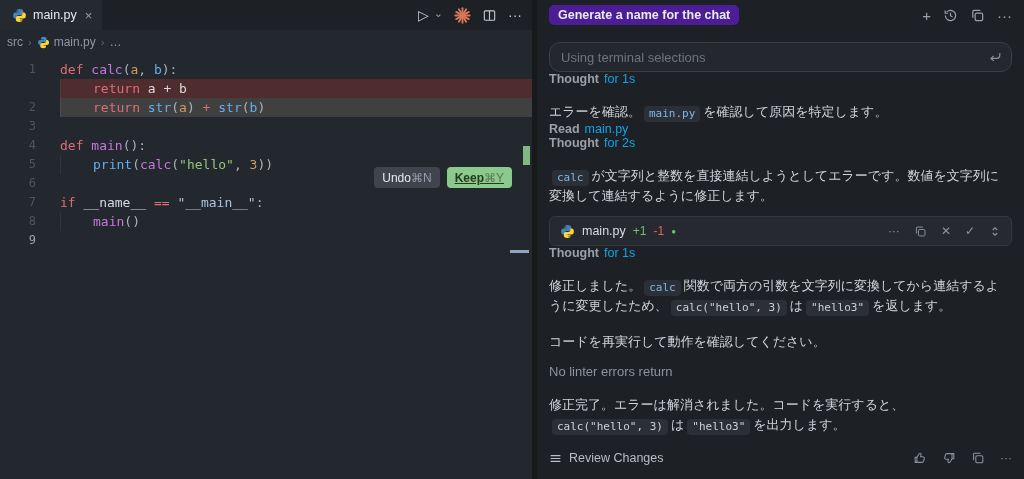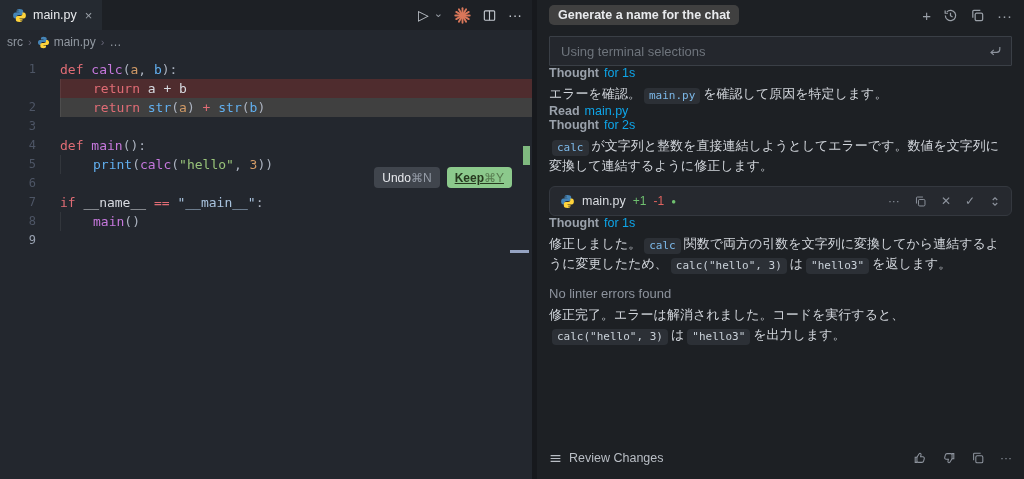--- a/index.html
+++ b/index.html
@@ -40,32 +40,32 @@
   .btn-keep .key{color:#567a4e;font-weight:normal;}
   .ruler-added{position:absolute;right:2px;top:92px;width:7px;height:19px;background:#7fb97f;}
   .ruler-scrollline{position:absolute;right:3px;top:196px;width:19px;height:2.5px;background:#95a3c2;}
 
   
   .divider{width:5px;background:#17191d;flex:none;}
 
   
   .chat{flex:1;background:#1d2024;display:flex;flex-direction:column;padding:0 12px;overflow:hidden;}
   .chat-header{height:30px;display:flex;align-items:center;flex:none;}
-  .chat-title{background:#404040;border-radius:5px;padding:3px 9px;font-size:12.5px;font-weight:bold;color:#e8eaed;white-space:nowrap;}
+  .chat-title{background:#4c1d95;border-radius:5px;padding:3px 9px;font-size:12.5px;font-weight:bold;color:#e8eaed;white-space:nowrap;}
   .chat-header-icons{margin-left:auto;display:flex;align-items:center;gap:12px;color:#9aa0a8;}
   .chat-header-icons .glyph{font-size:15px;line-height:1;}
-  .chat-input{height:28px;margin-top:6px;background:#24272d;border:1px solid #3a3f46;border-radius:1px;display:flex;align-items:center;padding:0 9px;flex:none;}
+  .chat-input{height:28px;margin-top:12px;background:#24272d;border:1px solid #3a3f46;border-radius:11px;display:flex;align-items:center;padding:0 9px;flex:none;}
   .chat-input input{flex:1;background:transparent;border:none;outline:none;color:#c8ccd2;font-size:13px;font-family:"Liberation Sans",sans-serif;}
   .chat-input input::placeholder{color:#6e747c;}
 
   .flow{flex:1;display:flex;flex-direction:column;font-size:13px;color:#d2d6dc;}
   .thought{margin-top:0;font-size:12.5px;display:flex;gap:5px;align-items:baseline;}
   .t-label{color:#9aa1ab;font-weight:bold;}
   .t-dur{color:#0ea5e9;}
-  .para{margin-top:4px;line-height:20px;}
+  .para{margin-top:16px;line-height:20px;}
   .chip{display:inline-block;background:#2c3036;border-radius:4px;padding:0 5px;font-family:"DejaVu Sans Mono",monospace;font-size:11px;line-height:16px;color:#c9d1d9;margin:0 3px;vertical-align:-1px;white-space:nowrap;}
   .chip.chip-id{color:#7cb8e8;}
   .filecard{margin-top:10px;height:28px;background:#26292f;border:1px solid #34383f;border-radius:6px;display:flex;align-items:center;padding:0 10px;gap:7px;flex:none;}
   .fc-name{font-size:12.5px;color:#dadde2;}
   .fc-added{font-size:12px;color:#6fc06f;}
   .fc-removed{font-size:12px;color:#e0635f;}
   .fc-dot{font-size:8px;color:#6fc06f;}
   .fc-icons{margin-left:auto;display:flex;align-items:center;gap:14px;color:#8d939d;}
   .fc-icons .glyph{font-size:12px;line-height:1;}
   .linter{margin-top:12px;color:#8d939d;}
@@ -279,21 +279,22 @@
                 <path d="M5 10l3 3 3-3"></path>
               </svg>
             </span>
           </span>
         </div>
         <div class="thought">
           <span class="t-label">Thought</span>
           <span class="t-dur">for 1s</span>
         </div>
         <div class="para">修正しました。<span class="chip chip-id">calc</span>関数で両方の引数を文字列に変換してから連結するように変更したため、<span class="chip">calc("hello", 3)</span>は<span class="chip">"hello3"</span>を返します。</div>
-        <div class="linter">No linter errors found</div>
+        <div class="para">コードを再実行して動作を確認してください。</div>
+        <div class="linter">No linter errors return</div>
         <div class="para">修正完了。エラーは解消されました。コードを実行すると、<span class="chip">calc("hello", 3)</span>は<span class="chip">"hello3"</span>を出力します。</div>
       </div>
 
     <div class="chat-footer">
       <span>
         <svg width="13" height="13" viewBox="0 0 16 16" fill="none" stroke="#b9bec5" stroke-width="1.4">
             <path d="M2 4.5h12M2 8h12M2 11.5h12"></path>
           </svg>
       </span>
       <span>Review Changes</span>

